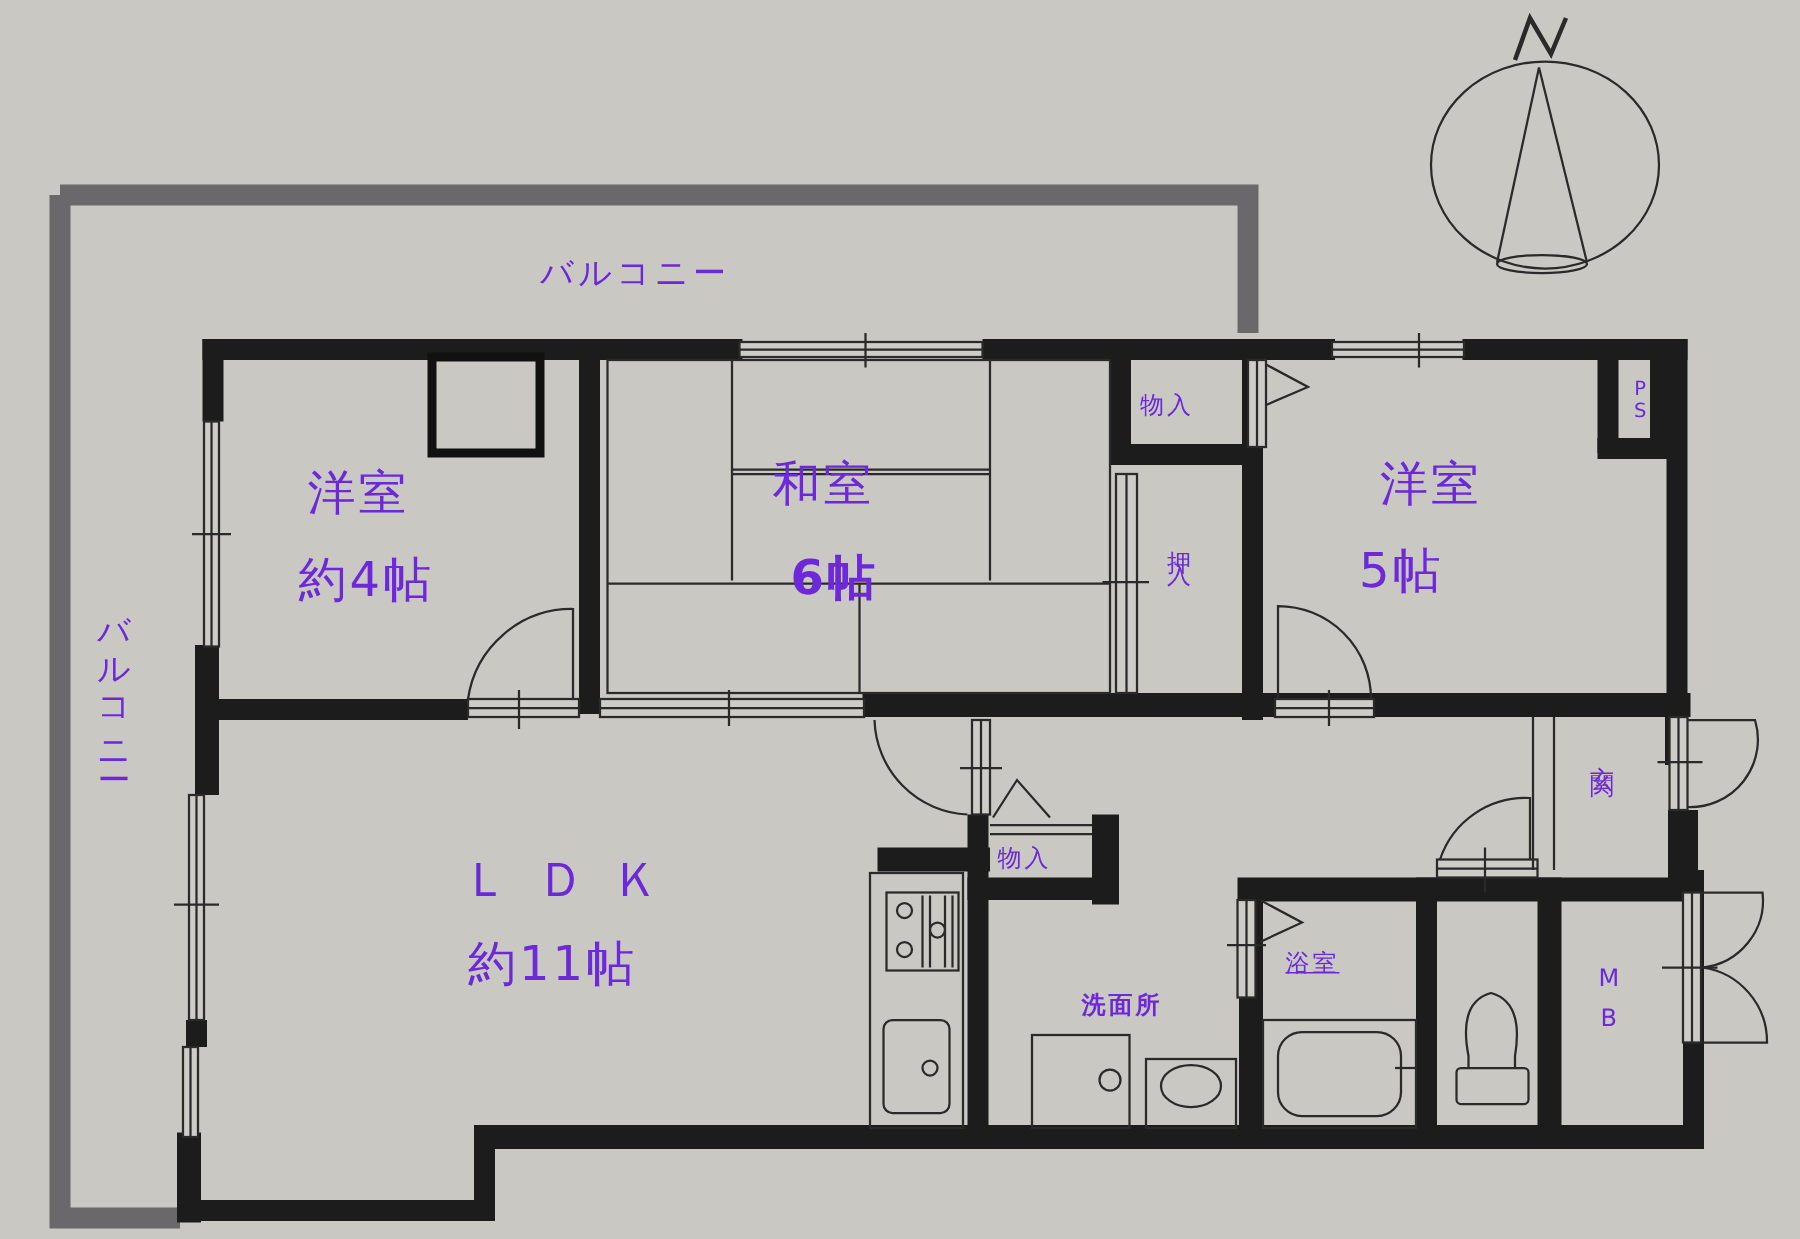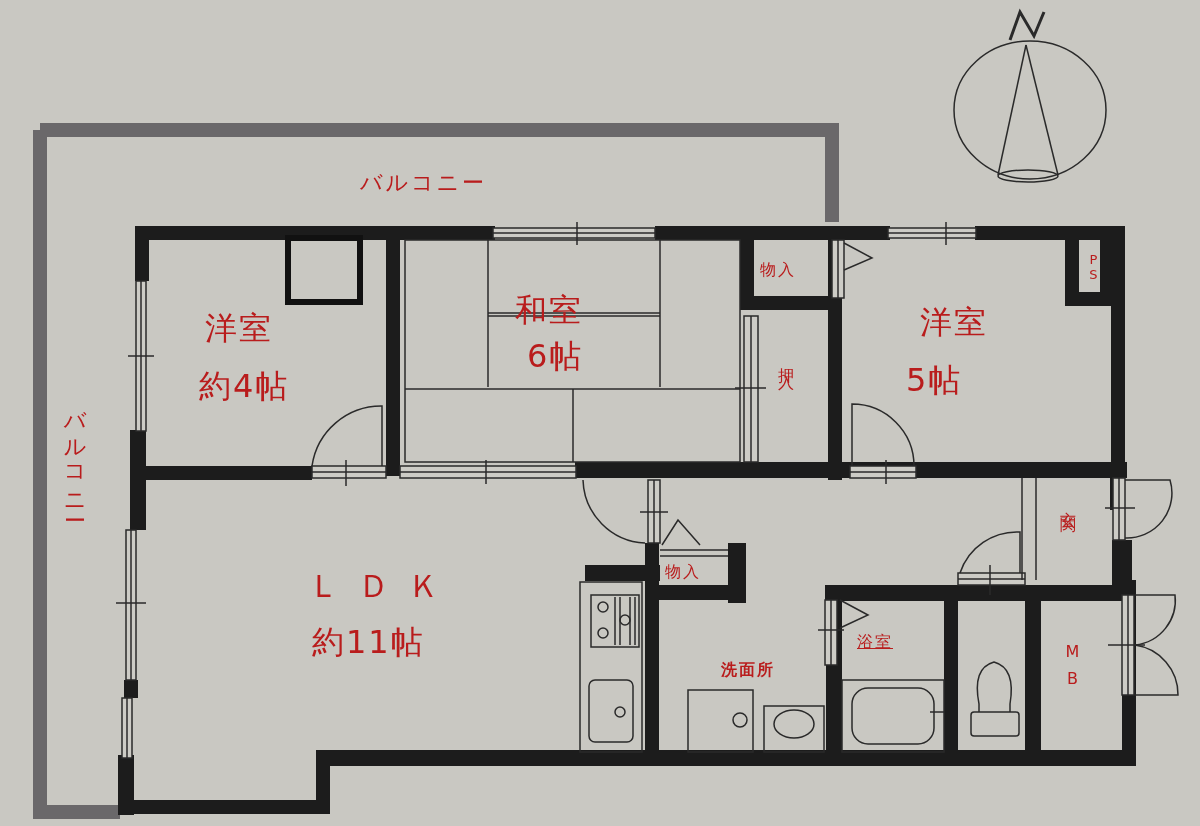--- a/index.html
+++ b/index.html
@@ -1,19 +1,19 @@
 <!DOCTYPE html>
 <html><head>
 <meta charset="utf-8">
 <style>
   html, body { margin:0; padding:0; }
   body { width:1200px; height:826px; background:#c9c8c2; overflow:hidden; position:relative;
          font-family:"DejaVu Sans","Liberation Sans",sans-serif; }
   #plan { position:absolute; left:0; top:0; }
-  .lbl { position:absolute; color:#b91c1c; line-height:1; white-space:nowrap; text-align:center; }
+  .lbl { position:absolute; color:#6d28d9; line-height:1; white-space:nowrap; text-align:center; }
   .big { font-size:32px; letter-spacing:2px; }
   .med { font-size:22px; letter-spacing:3px; }
   .sm  { font-size:16px; letter-spacing:2px; }
   .vert { writing-mode:vertical-rl; text-orientation:upright; }
 </style>
 </head>
 <body>
 
 <svg id="plan" width="1200" height="826" viewBox="0 0 1200 826">
 
@@ -181,22 +181,22 @@
     <path d="M1010,40 L1020,12 L1034,36 L1044,12" stroke-width="3"></path>
   </g>
 </svg>
 
 <div class="lbl med" style="left:360px;top:172px;">バルコニー</div>
 <div class="lbl med vert" style="left:64px;top:396px;">バルコニー</div>
 
 <div class="lbl big" style="left:205px;top:312px;">洋室</div>
 <div class="lbl big" style="left:199px;top:370px;">約4帖</div>
 
-<div class="lbl big" style="left:515px;top:294px;">和室</div>
-<div class="lbl big" style="left:527px;top:340px;">6帖</div>
+<div class="lbl big" style="left:515px;top:306px;">和室</div>
+<div class="lbl big" style="left:527px;top:369px;font-weight:bold;">6帖</div>
 
 <div class="lbl big" style="left:920px;top:306px;">洋室</div>
 <div class="lbl big" style="left:906px;top:364px;">5帖</div>
 
 <div class="lbl big" style="left:308px;top:570px;letter-spacing:18px;">ＬＤＫ</div>
 <div class="lbl big" style="left:312px;top:626px;">約11帖</div>
 
 <div class="lbl sm" style="left:760px;top:262px;">物入</div>
 <div class="lbl sm vert" style="left:778px;top:355px;letter-spacing:6px;">押入</div>
 <div class="lbl sm" style="left:665px;top:564px;">物入</div>

